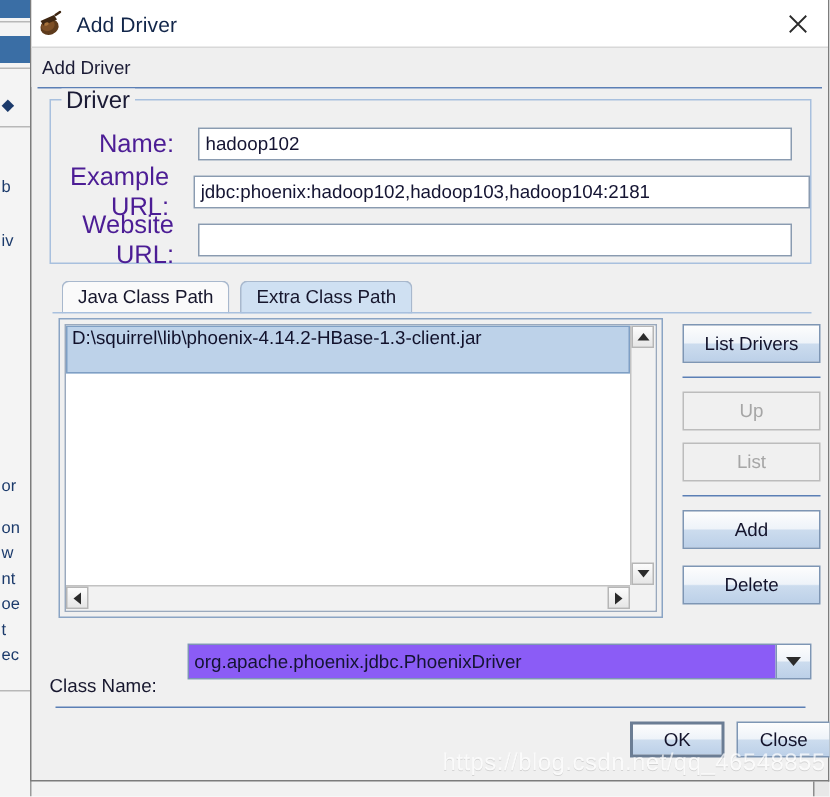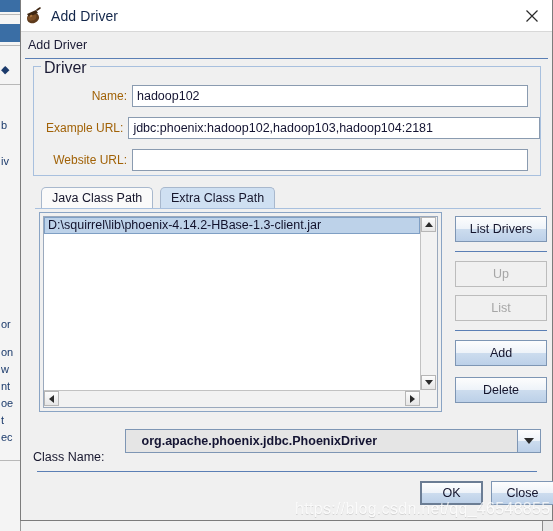--- a/index.html
+++ b/index.html
@@ -138,23 +138,23 @@
   .field-row {
     position: absolute;
     left: 0;
     height: 22px;
     display: flex;
     align-items: center;
   }
   .field-label {
     width: 98px;
     text-align: right;
-    padding-right: 5px;
-    font-size: 12px;
-    color: #a16207;
+    padding-right: 16px;
+    font-size: 17px;
+    color: #4c1d95;
     box-sizing: border-box;
   }
   .txtbox {
     height: 22px;
     background: #ffffff;
     border: 1px solid #8a9bb0;
     box-sizing: border-box;
     display: flex;
     align-items: center;
     padding-left: 4px;
@@ -217,21 +217,21 @@
     border: 1px solid #9aa9bd;
     box-sizing: border-box;
     overflow: hidden;
   }
   .list-inner {
     position: absolute;
     left: 0; top: 0; right: 17px; bottom: 17px;
     overflow: hidden;
   }
   .list-item {
-    height: 17px;
+    height: 32px;
     line-height: 17px;
     font-size: 12.5px;
     padding-left: 3px;
     color: #11112b;
     white-space: nowrap;
     cursor: pointer;
   }
   .list-item.selected {
     background: #bdd2e9;
     border: 1px solid #7f9fc4;
@@ -330,27 +330,26 @@
     height: 24px;
     display: flex;
     border: 1px solid #7e96b4;
     box-sizing: border-box;
     background: #ffffff;
   }
   .combo-text {
     flex: 1 1 auto;
     display: flex;
     align-items: center;
-    padding-left: 16px;
+    padding-left: 4px;
     font-size: 12.5px;
     color: #141432;
-    background: #e5e5e5;
+    background: #8b5cf6;
     white-space: nowrap;
     overflow: hidden;
-    font-weight: bold;
   }
   .combo-arrow {
     width: 22px;
     background: linear-gradient(#fdfdfd 0%, #eef3f9 48%, #ccdcee 52%, #bcd0e8 100%);
     border-left: 1px solid #7e96b4;
     display: flex;
     align-items: center;
     justify-content: center;
     cursor: pointer;
   }

